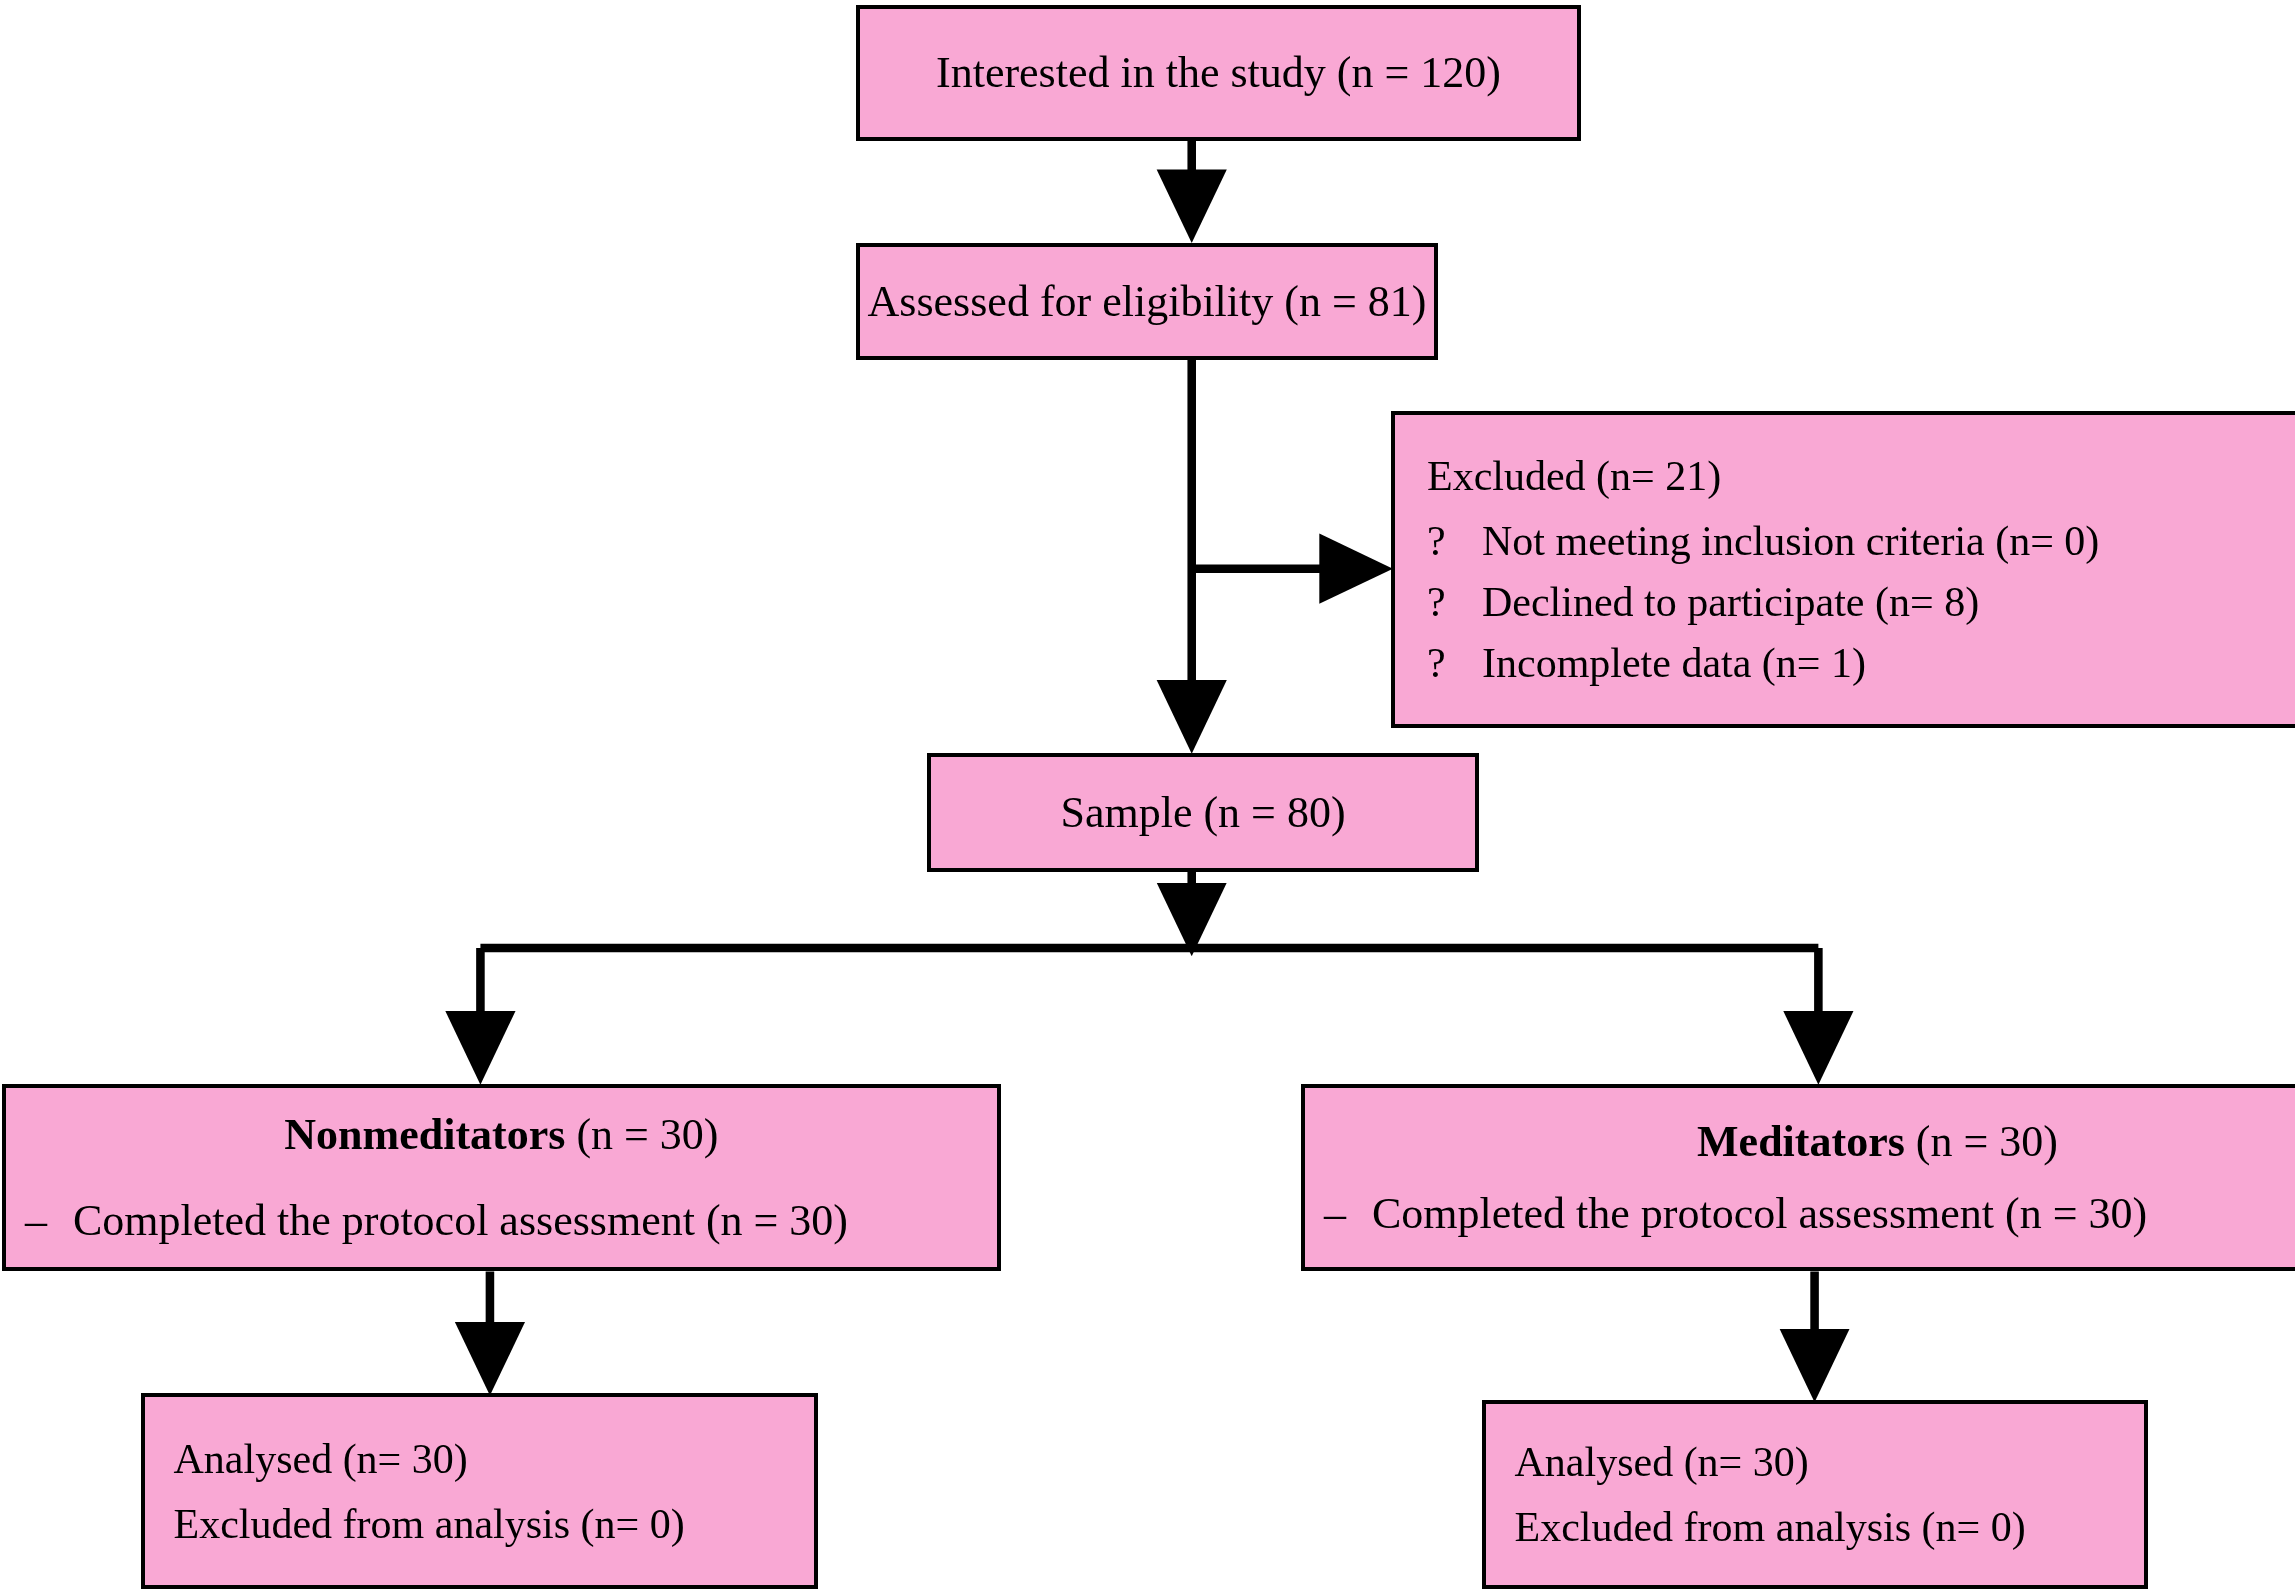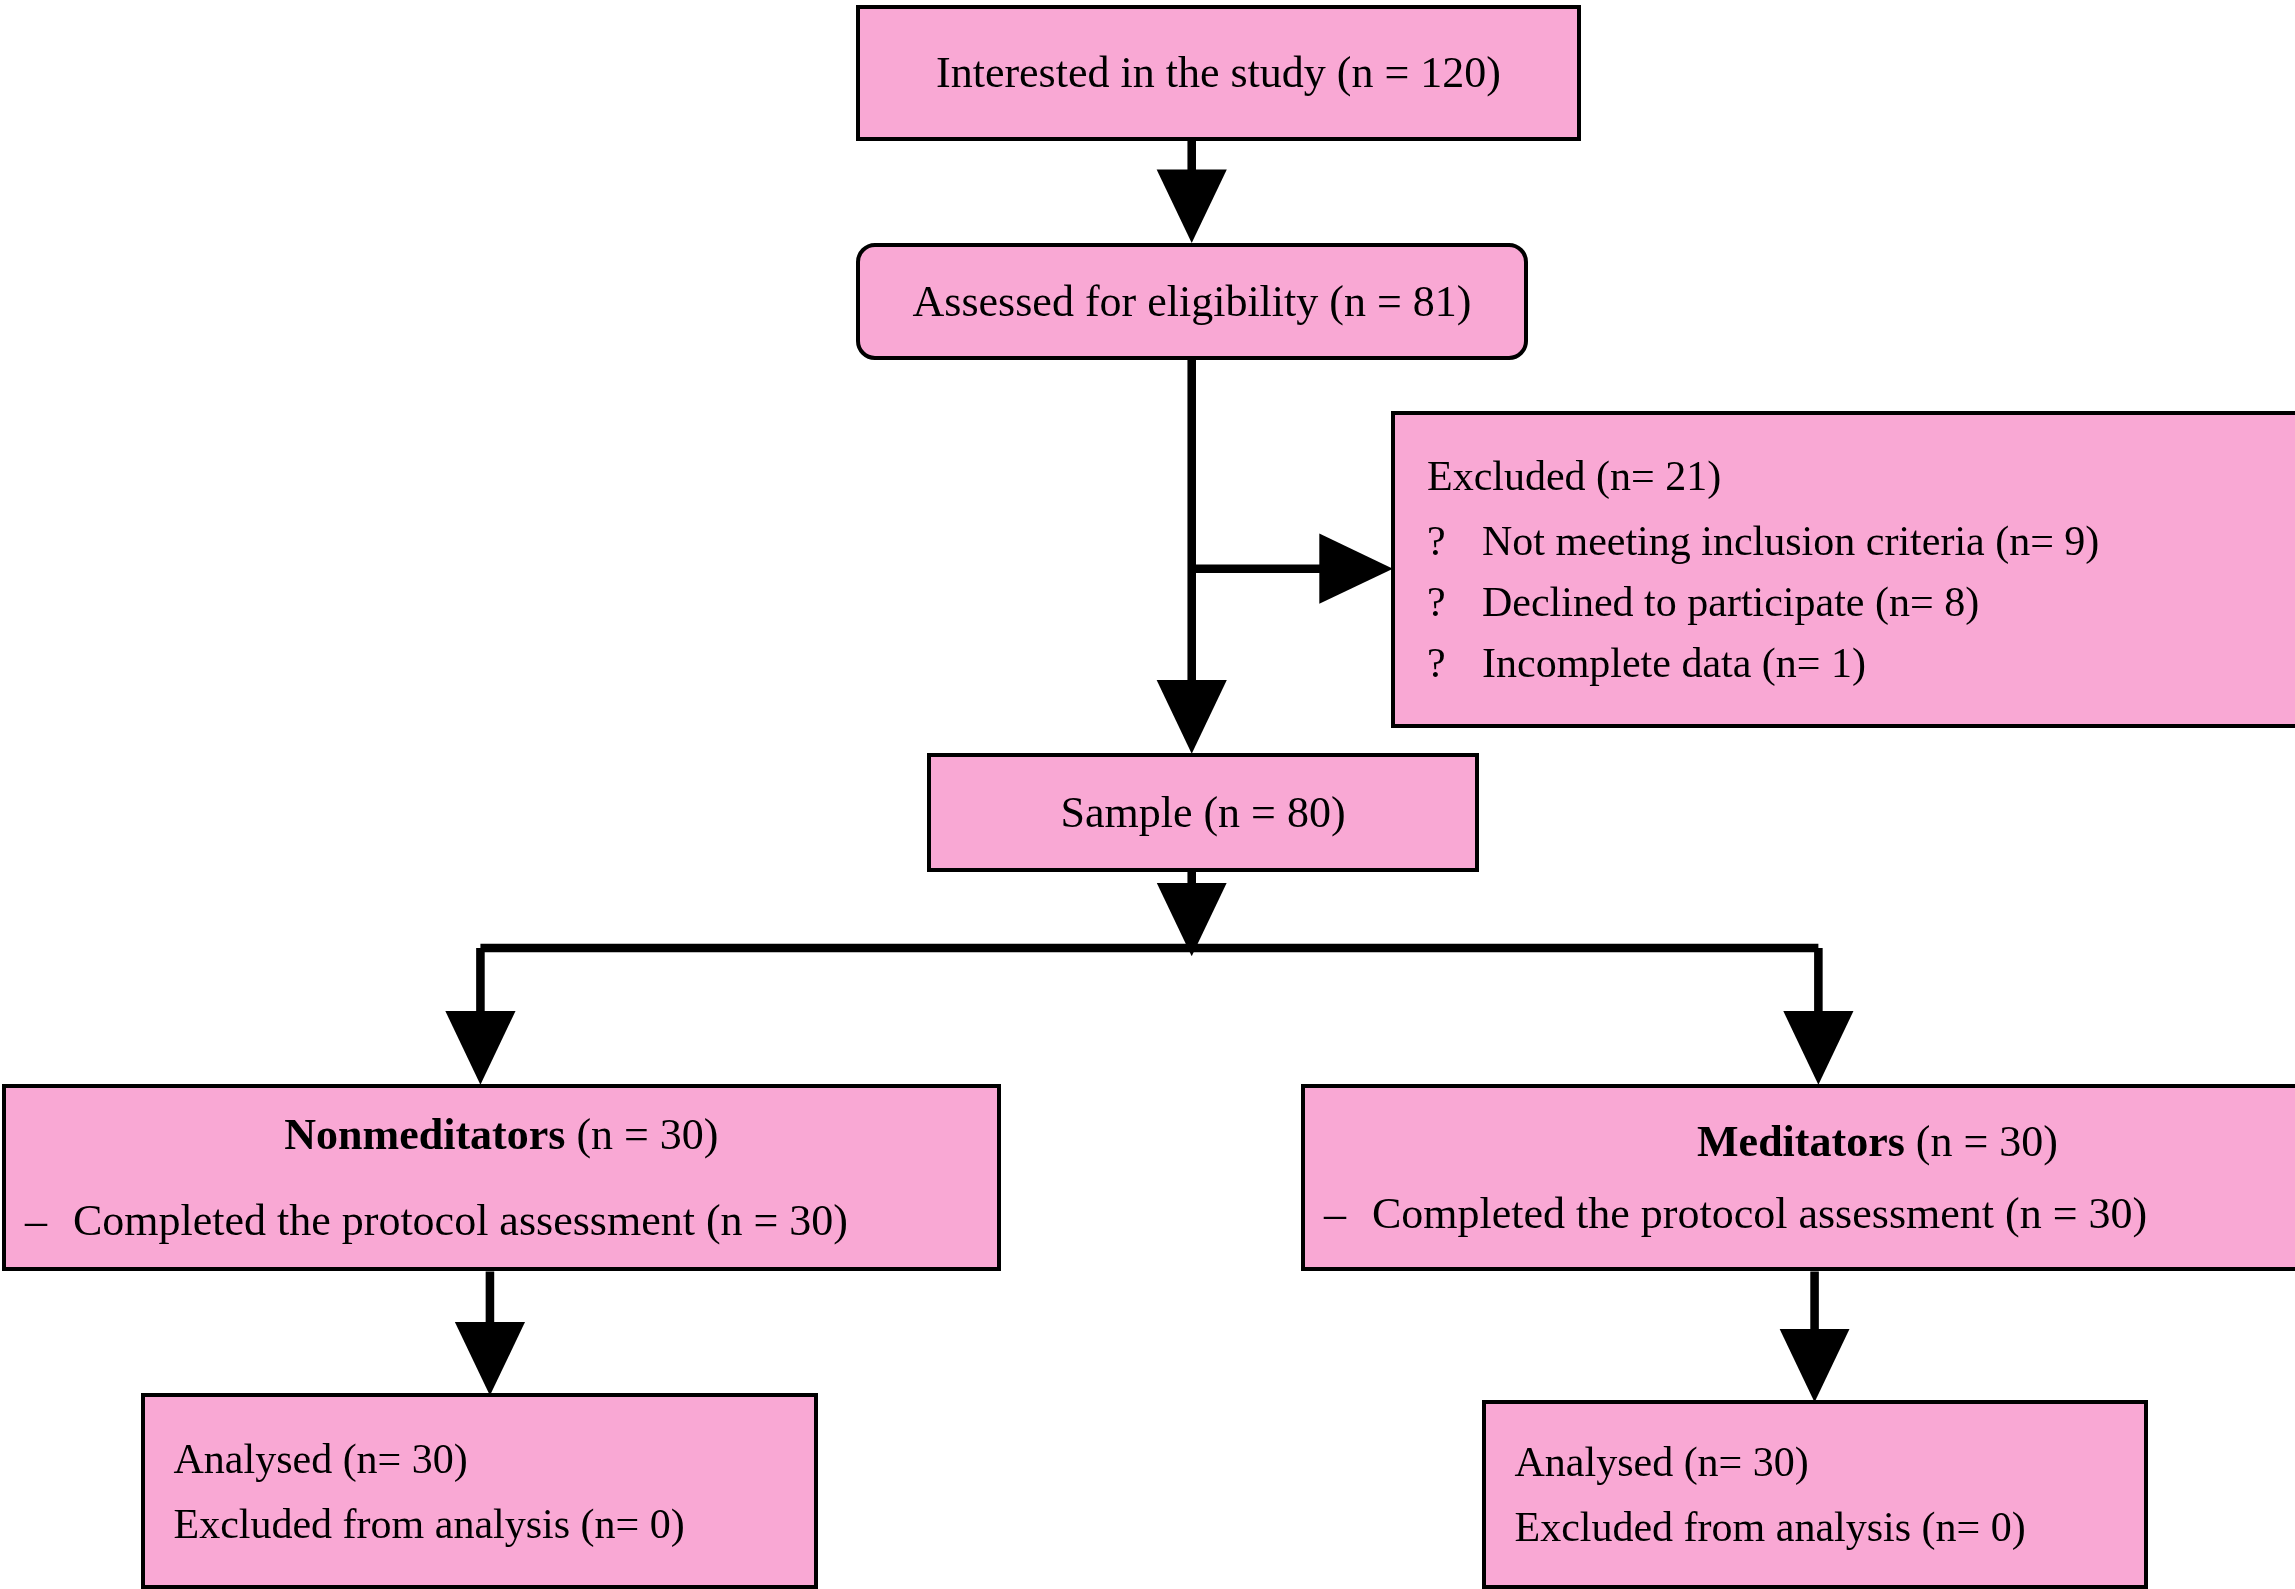--- a/index.html
+++ b/index.html
@@ -92,30 +92,30 @@
 
     <g>
       <line x1="1908" y1="1337" x2="1908" y2="1462" stroke="#000000" stroke-width="9" marker-end="url(#arrowhead)"></line>
     </g>
   </svg>
 
   <div class="box center-text" style="left:856px; top:4.8px; width:725px; height:136px;">
     <div class="t-46">Interested in the study (n = 120)</div>
   </div>
 
-  <div class="box center-text" style="left:856px; top:243px; width:672px; height:117px;border-radius:19px;">
+  <div class="box center-text" style="left:856px; top:243px; width:582px; height:117px;">
     <div class="t-46">Assessed for eligibility (n = 81)</div>
   </div>
 
   <div class="box" style="left:1391px; top:411px; width:984px; height:317px; padding:25px 32px;">
     <div class="t-44" style="margin-bottom:17px;">Excluded (n= 21)</div>
 
     <div class="bullet-row t-44" style="margin-bottom:13.3px;">
       <span class="bullet-mark">?</span>
-      <span>Not meeting inclusion criteria (n= 9)</span>
+      <span>Not meeting inclusion criteria (n= 0)</span>
     </div>
 
     <div class="bullet-row t-44" style="margin-bottom:13.3px;">
       <span class="bullet-mark">?</span>
       <span>Declined to participate (n=  8)</span>
     </div>
 
     <div class="bullet-row t-44">
       <span class="bullet-mark">?</span>
       <span>Incomplete data (n= 1)</span>

